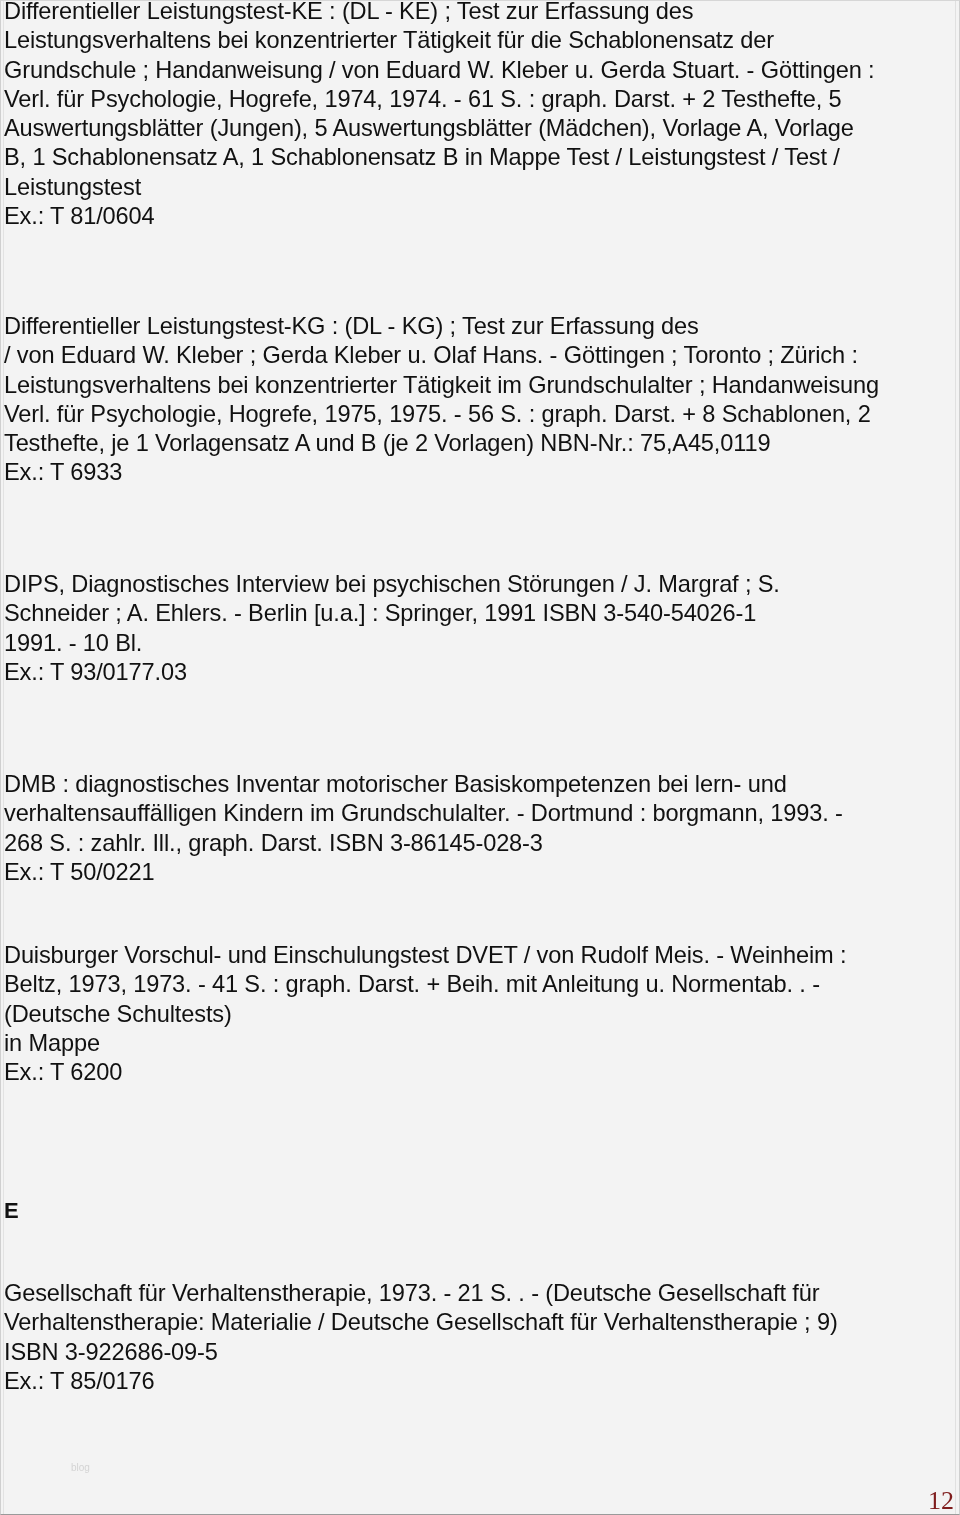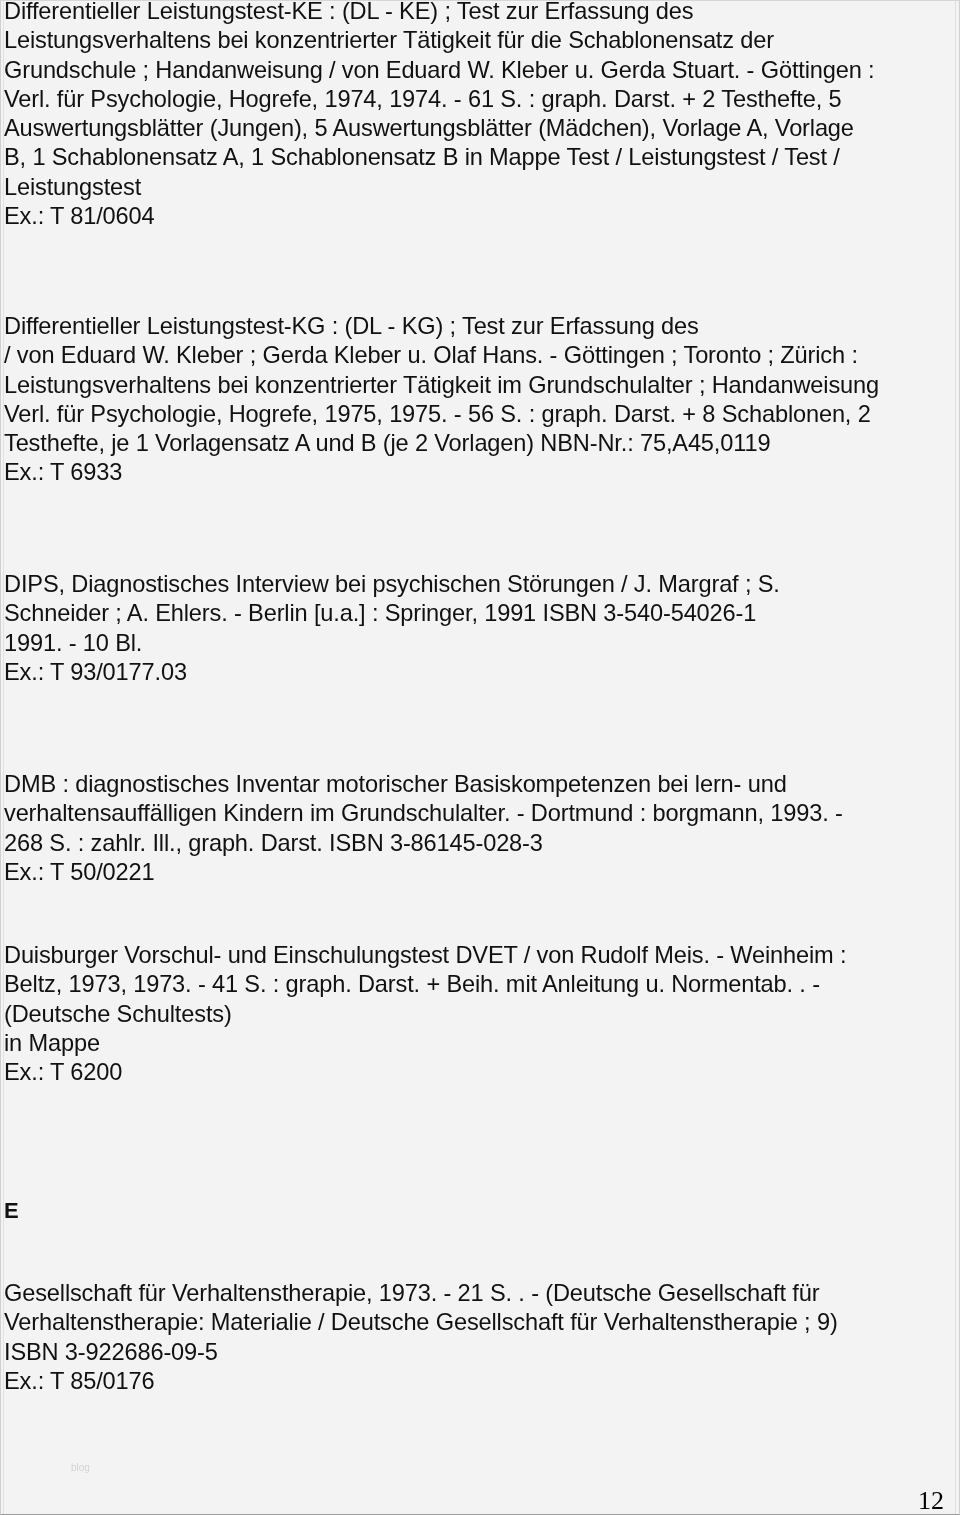--- a/index.html
+++ b/index.html
@@ -59,26 +59,26 @@
       position: absolute;
       left: 39px;
       top: 1462px;
       font-size: 10px;
       color: #d4d4d4;
       font-family: "Liberation Sans", sans-serif;
       margin-left: 32px;
     }
     .page-number {
       position: absolute;
-      right: 16px;
+      right: 6px;
       top: 1488px;
       font-family: "Liberation Serif", serif;
       font-size: 26px;
       line-height: 26px;
-      color: #000000;
+      color: #7f1d1d;
     }
   </style>
 </head>
 <body>
 
 <div class="page-frame">
   <div class="inner-line-left"></div>
   <div class="inner-line-right"></div>
 </div>
 

